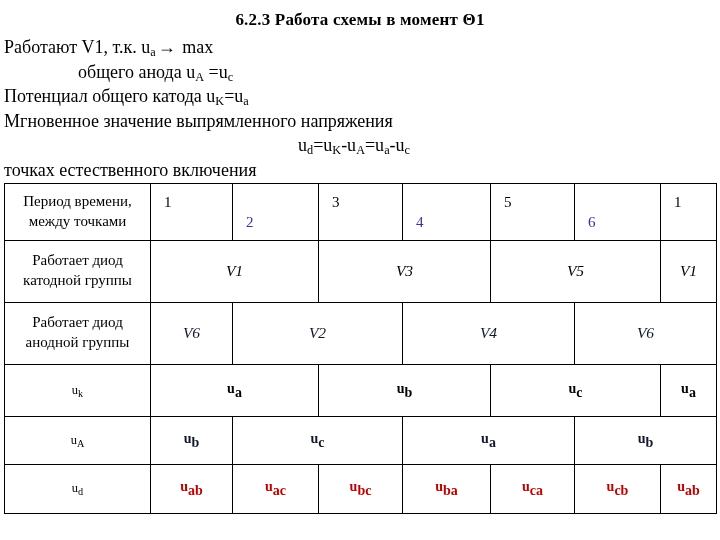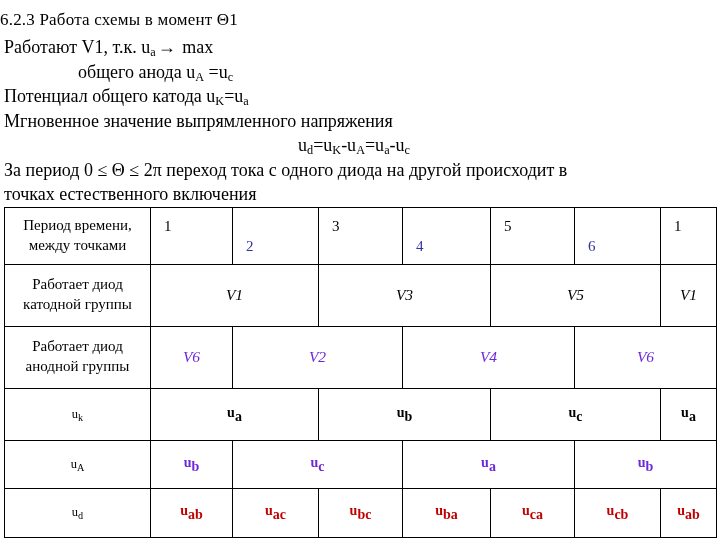--- a/index.html
+++ b/index.html
@@ -6,21 +6,22 @@
   body{
     width:720px;height:540px;
     background:#ffffff;
     font-family:"Liberation Serif","DejaVu Serif",serif;
     color:#000000;
     overflow:hidden;
   }
   .page{position:relative;width:720px;height:540px;}
 
   .title{
-    font-weight:normal;
+    text-align:center;
+    font-weight:bold;
     font-size:17px;
     margin:10px 0 0 0;
     letter-spacing:.2px;
   }
 
   .body-text{ margin:6px 0 0 4px; font-size:18px; line-height:1.33; }
   .ln{ white-space:nowrap; }
   .ind1{ padding-left:62px; }
   .ind2{ padding-left:74px; }
   .ctr{ text-align:center; padding-right:16px;}
@@ -59,21 +60,21 @@
   .numcell{ position:relative; height:100%; }
   .num-top{
     position:absolute; left:5px; top:2px;
     font-size:15px; color:#000000;
   }
   .num-bot{
     position:absolute; left:5px; bottom:1px;
     font-size:15px; color:#3333a0;
   }
 
-  .blue{ color:#6d28d9; }
+  .blue{ color:#0f172a; }
   .red{ color:#c00000; font-weight:bold; }
   .vname{ font-size:15.5px;font-style:italic; }
   .uname{ font-size:14px; font-weight:bold; }
   .ulabel{ font-size:12.5px; }
 </style>
 </head>
 <body>
 
 <div class="page">
 
@@ -84,21 +85,20 @@
 
 
     <div class="ln ind2"><span>общего анода u</span><sub>A</sub><span> =u</span><sub>c</sub></div>
 
     <div class="ln"><span>Потенциал общего катода u</span><sub>K</sub><span>=u</span><sub>a</sub></div>
 
     <div class="ln">Мгновенное значение выпрямленного напряжения</div>
 
     <div class="ln ctr"><span>u</span><sub>d</sub><span>=u</span><sub>K</sub><span>-u</span><sub>A</sub><span>=u</span><sub>a</sub><span>-u</span><sub>c</sub></div>
 
-    <div class="ln">За период 0 ≤ Θ ≤ 2π переход тока с одного диода на другой происходит в</div>
     <div class="ln">точках естественного включения</div>
   </div>
 
 
   <table class="dtab">
     <colgroup>
       <col style="width:146px">
       <col style="width:82px">
       <col style="width:86px">
       <col style="width:84px">

